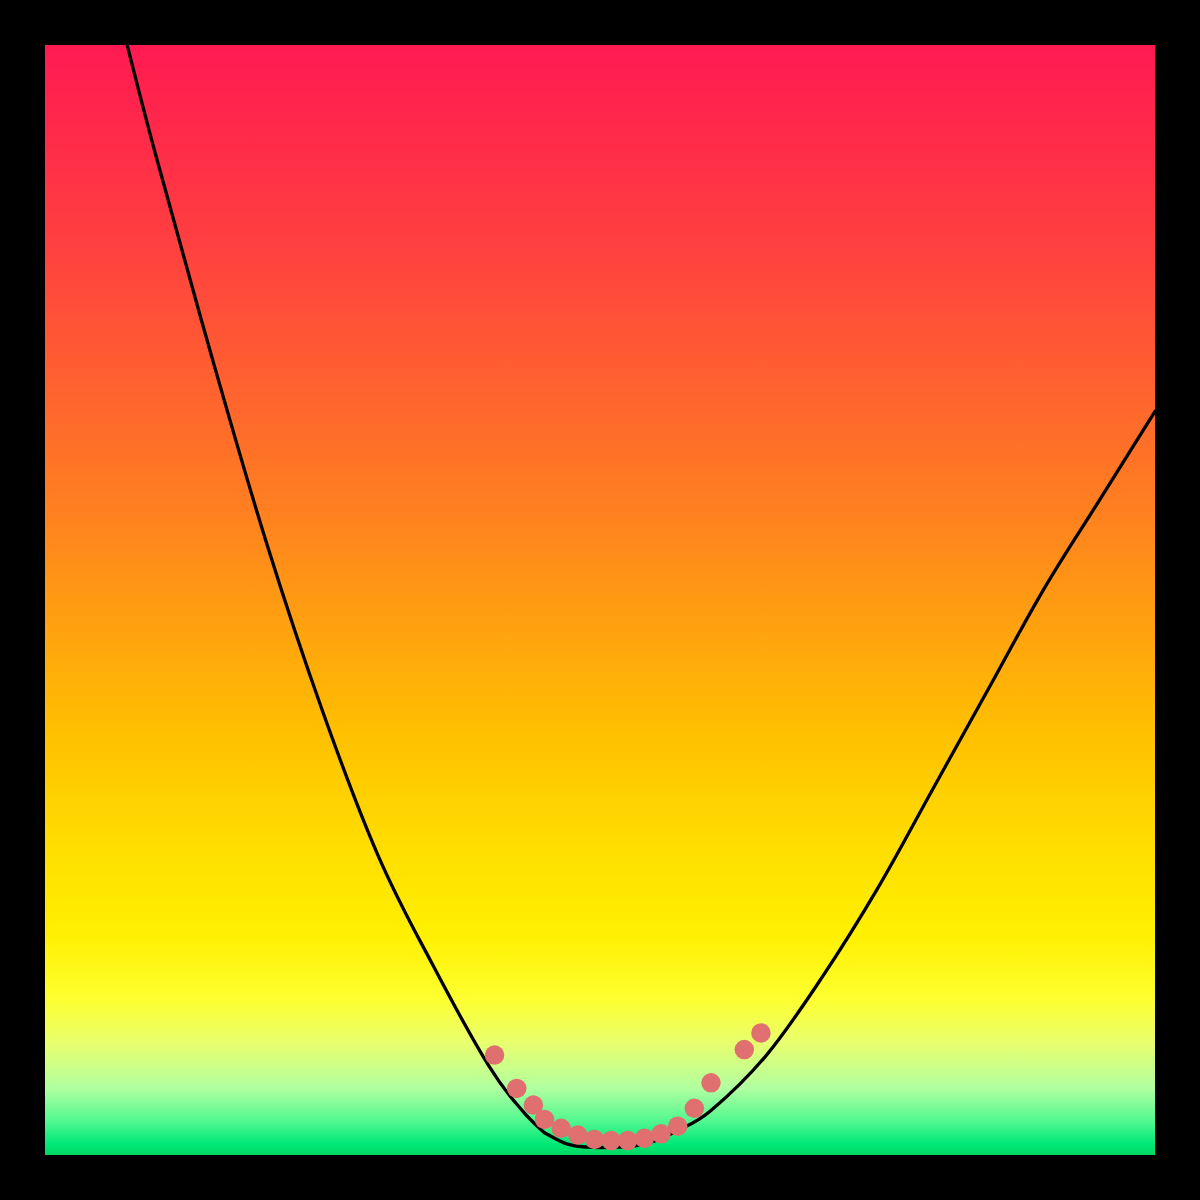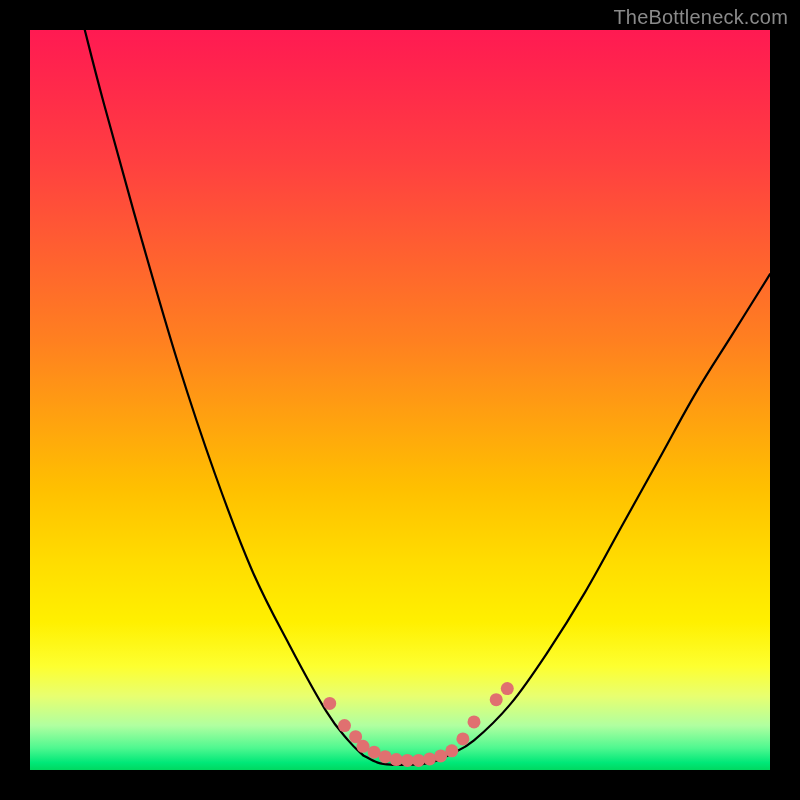--- a/index.html
+++ b/index.html
@@ -59,21 +59,20 @@
     font-size: 20px;
     letter-spacing: 0.2px;
     user-select: none;
   }
 </style>
 </head>
 <body>
 
 <div class="frame">
 
-  <div class="watermark">TheBottleneck.com</div>
 
   <div class="plot-area">
     <svg class="curve" viewBox="0 0 740 740" preserveAspectRatio="none">
       <g>
         <path fill="none" stroke="#000000" stroke-width="2.2" stroke-linecap="round" d="M 54.8 0.0 C 58.2 13.3, 63.9 36.7, 74.0 74.0 C 84.1 111.3, 97.7 160.6, 111.0 207.2 C 124.3 253.8, 134.7 290.4, 148.0 333.0 C 161.3 375.6, 171.7 406.7, 185.0 444.0 C 198.3 481.3, 208.7 509.6, 222.0 540.2 C 235.3 570.8, 245.7 588.9, 259.0 614.2 C 272.3 639.5, 285.3 663.5, 296.0 680.8 C 306.7 698.1, 311.5 702.4, 318.2 710.4 C 324.9 718.4, 330.3 722.5, 333.0 725.2"></path>
         <path fill="none" stroke="#000000" stroke-width="2.2" stroke-linecap="round" d="M 333.0 725.2 C 335.7 726.5, 342.5 730.9, 347.8 732.6 C 353.1 734.3, 357.3 734.4, 362.6 734.8 C 367.9 735.2, 372.1 735.0, 377.4 734.8 C 382.7 734.7, 386.9 734.9, 392.2 734.1 C 397.5 733.3, 401.7 732.2, 407.0 730.4 C 412.3 728.5, 419.1 724.9, 421.8 723.7"></path>
         <path fill="none" stroke="#000000" stroke-width="2.2" stroke-linecap="round" d="M 421.8 723.7 C 425.8 721.3, 433.3 719.5, 444.0 710.4 C 454.7 701.3, 467.7 689.4, 481.0 673.4 C 494.3 657.4, 504.7 641.6, 518.0 621.6 C 531.3 601.6, 541.7 585.0, 555.0 562.4 C 568.3 539.8, 578.7 519.8, 592.0 495.8 C 605.3 471.8, 615.7 453.2, 629.0 429.2 C 642.3 405.2, 652.7 385.2, 666.0 362.6 C 679.3 340.0, 689.7 324.7, 703.0 303.4 C 716.3 282.1, 733.3 254.9, 740.0 244.2"></path>
       </g>
       <g>
           <circle cx="299.7" cy="673.4" r="6.5" fill="#e07070"></circle>

